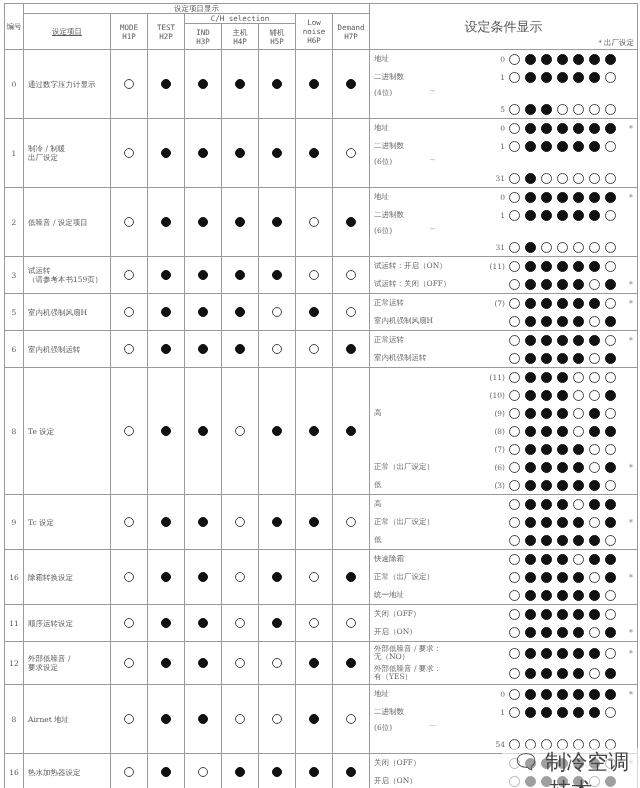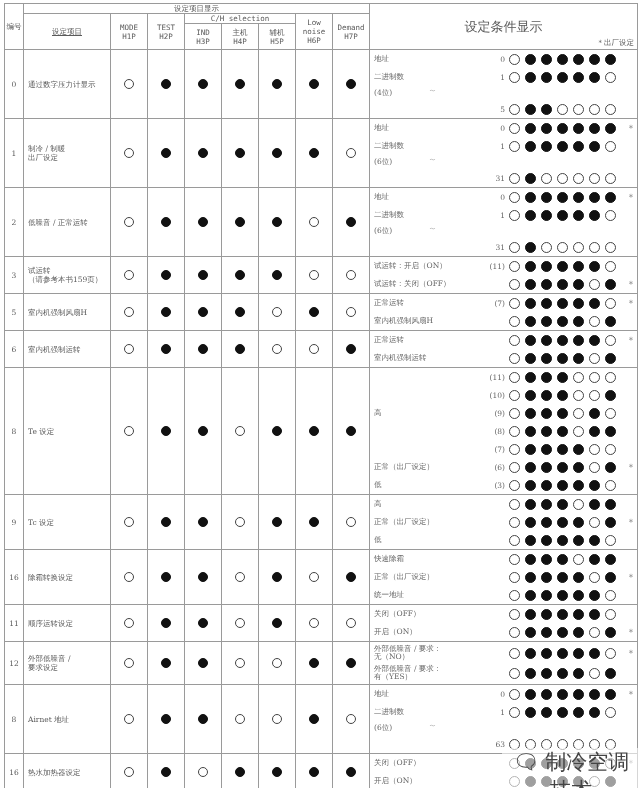--- a/index.html
+++ b/index.html
@@ -181,21 +181,21 @@
               <span class="dot off"></span>
               <span class="dot off"></span>
               <span class="dot off"></span>
             </span>
             <span class="star"></span>
           </div>
         </td>
       </tr>
       <tr style="height: 56px;">
         <td class="no">2</td>
-        <td class="item">低噪音 / 正常运转</td>
+        <td class="item">低噪音 / 设定项目</td>
         <td class="led"><span class="dot off"></span></td>
         <td class="led"><span class="dot on"></span></td>
         <td class="led"><span class="dot on"></span></td>
         <td class="led"><span class="dot on"></span></td>
         <td class="led"><span class="dot on"></span></td>
         <td class="led"><span class="dot off"></span></td>
         <td class="led"><span class="dot on"></span></td>
         <td class="cond">
           <div class="cline" style="">
             <span class="clabel">地址</span>
@@ -713,21 +713,21 @@
               <span class="dot off"></span>
             </span>
             <span class="star"></span>
           </div>
           <div class="cline" style="height:14px">
             <span class="clabel">(6位)</span>
             <span style="position:absolute;left:58px;top:0;font-size:9px;color:#aaa;">～</span>
           </div>
           <div class="cline" style="">
             <span class="clabel"></span>
-            <span class="cval">63</span>
+            <span class="cval">54</span>
             <span class="cdots">
               <span class="dot off"></span>
               <span class="dot off"></span>
               <span class="dot off"></span>
               <span class="dot off"></span>
               <span class="dot off"></span>
               <span class="dot off"></span>
               <span class="dot off"></span>
             </span>
             <span class="star"></span>

